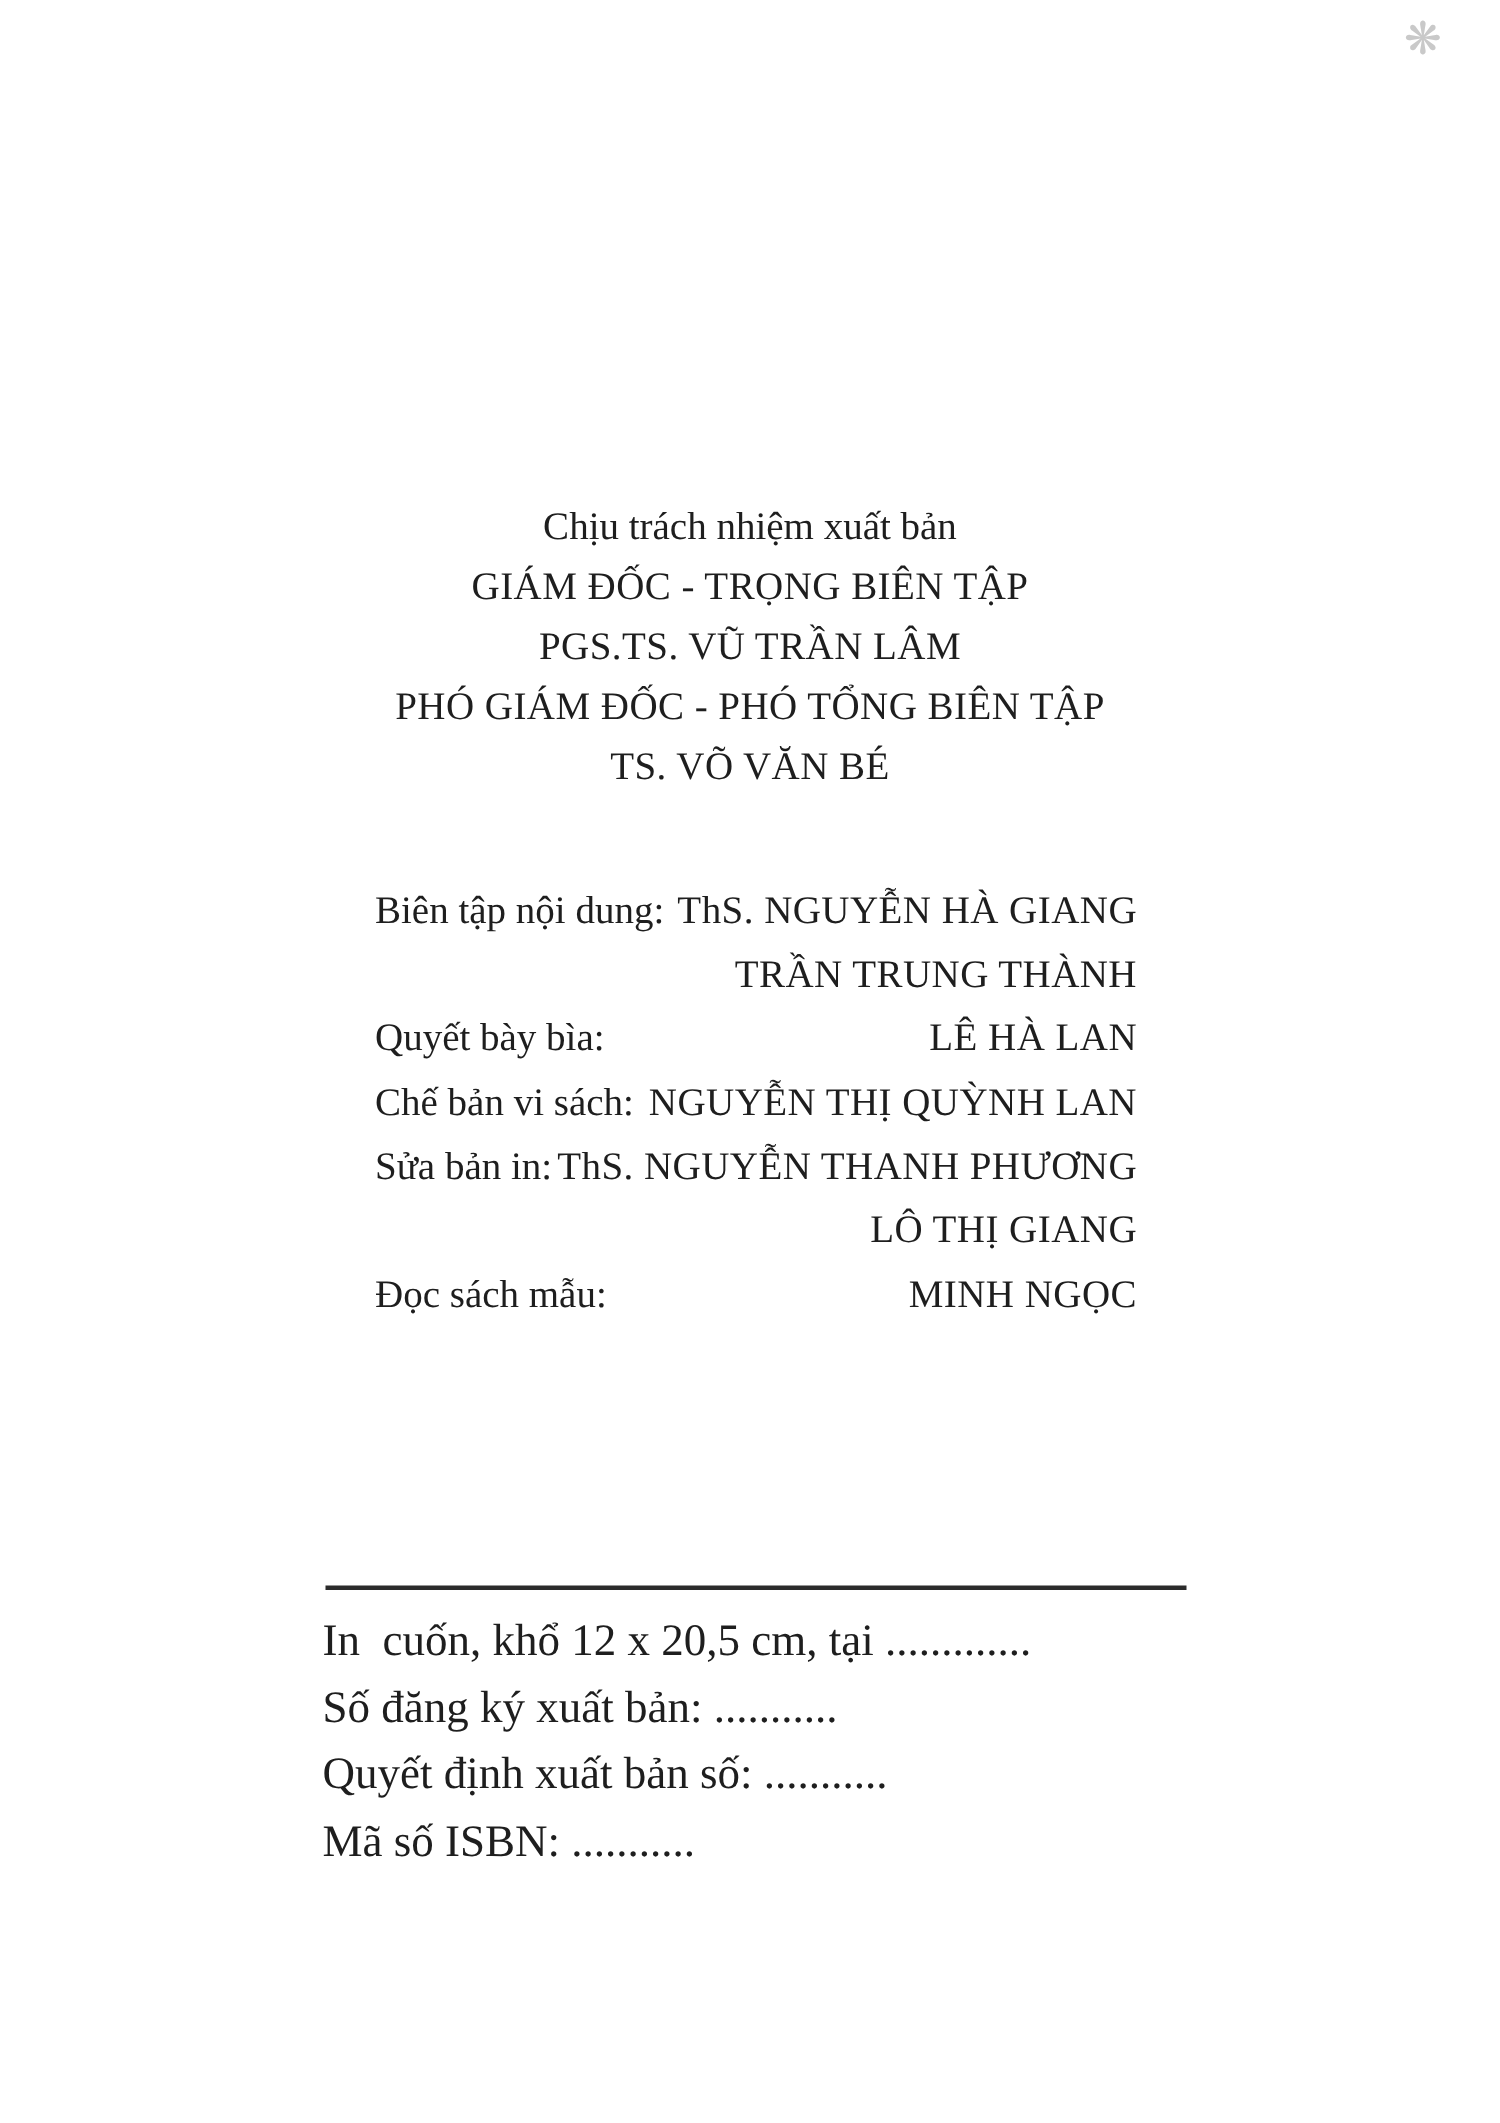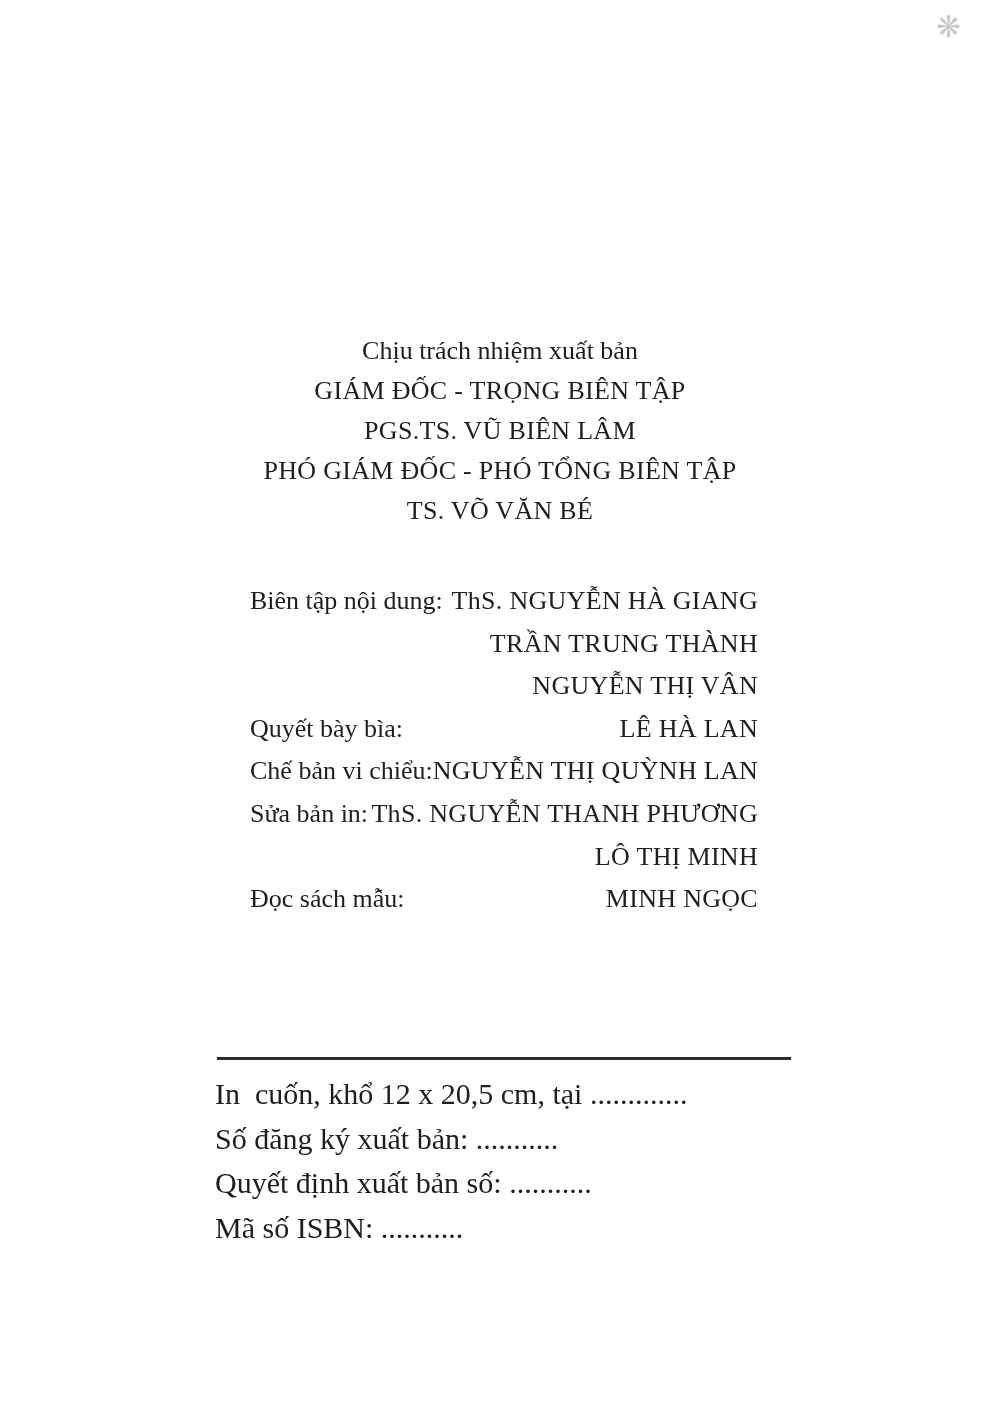--- a/index.html
+++ b/index.html
@@ -46,21 +46,21 @@
   }
   .credits {
     position: absolute;
     left: 250px;
     top: 586px;
     width: 508px;
   }
   .credit-row {
     display: flex;
     justify-content: space-between;
-    align-items: flex-start;
+    align-items: center;
     height: 42.6px;
     font-size: 26px;
   }
   .credit-label {
     white-space: nowrap;
     text-align: left;
   }
   .credit-value {
     white-space: nowrap;
     text-align: right;
@@ -89,53 +89,49 @@
 </head>
 <body>
 
 <div class="page">
 
   <span class="flower">❋</span>
 
   <div class="responsibility">
     <div class="resp-line">Chịu trách nhiệm xuất bản</div>
     <div class="resp-line caps">GIÁM ĐỐC - TRỌNG BIÊN TẬP</div>
-    <div class="resp-line caps">PGS.TS. VŨ BIÊN LÂM</div>
+    <div class="resp-line caps">PGS.TS. VŨ TRẦN LÂM</div>
     <div class="resp-line caps">PHÓ GIÁM ĐỐC - PHÓ TỔNG BIÊN TẬP</div>
     <div class="resp-line caps">TS. VÕ VĂN BÉ</div>
   </div>
 
   <div class="credits">
     <div class="credit-row">
       <span class="credit-label">Biên tập nội dung:</span>
       <span class="credit-value">ThS. NGUYỄN HÀ GIANG</span>
     </div>
     <div class="credit-row">
       <span class="credit-label"></span>
       <span class="credit-value">TRẦN TRUNG THÀNH</span>
     </div>
     <div class="credit-row">
-      <span class="credit-label"></span>
-      <span class="credit-value">NGUYỄN THỊ VÂN</span>
-    </div>
-    <div class="credit-row">
       <span class="credit-label">Quyết bày bìa:</span>
       <span class="credit-value">LÊ HÀ LAN</span>
     </div>
     <div class="credit-row">
-      <span class="credit-label">Chế bản vi chiểu:</span>
+      <span class="credit-label">Chế bản vi sách:</span>
       <span class="credit-value">NGUYỄN THỊ QUỲNH LAN</span>
     </div>
     <div class="credit-row">
       <span class="credit-label">Sửa bản in:</span>
       <span class="credit-value">ThS. NGUYỄN THANH PHƯƠNG</span>
     </div>
     <div class="credit-row">
       <span class="credit-label"></span>
-      <span class="credit-value">LÔ THỊ MINH</span>
+      <span class="credit-value">LÔ THỊ GIANG</span>
     </div>
     <div class="credit-row">
       <span class="credit-label">Đọc sách mẫu:</span>
       <span class="credit-value">MINH NGỌC</span>
     </div>
   </div>
 
   <div class="rule"></div>
 
   <div class="print-info">

